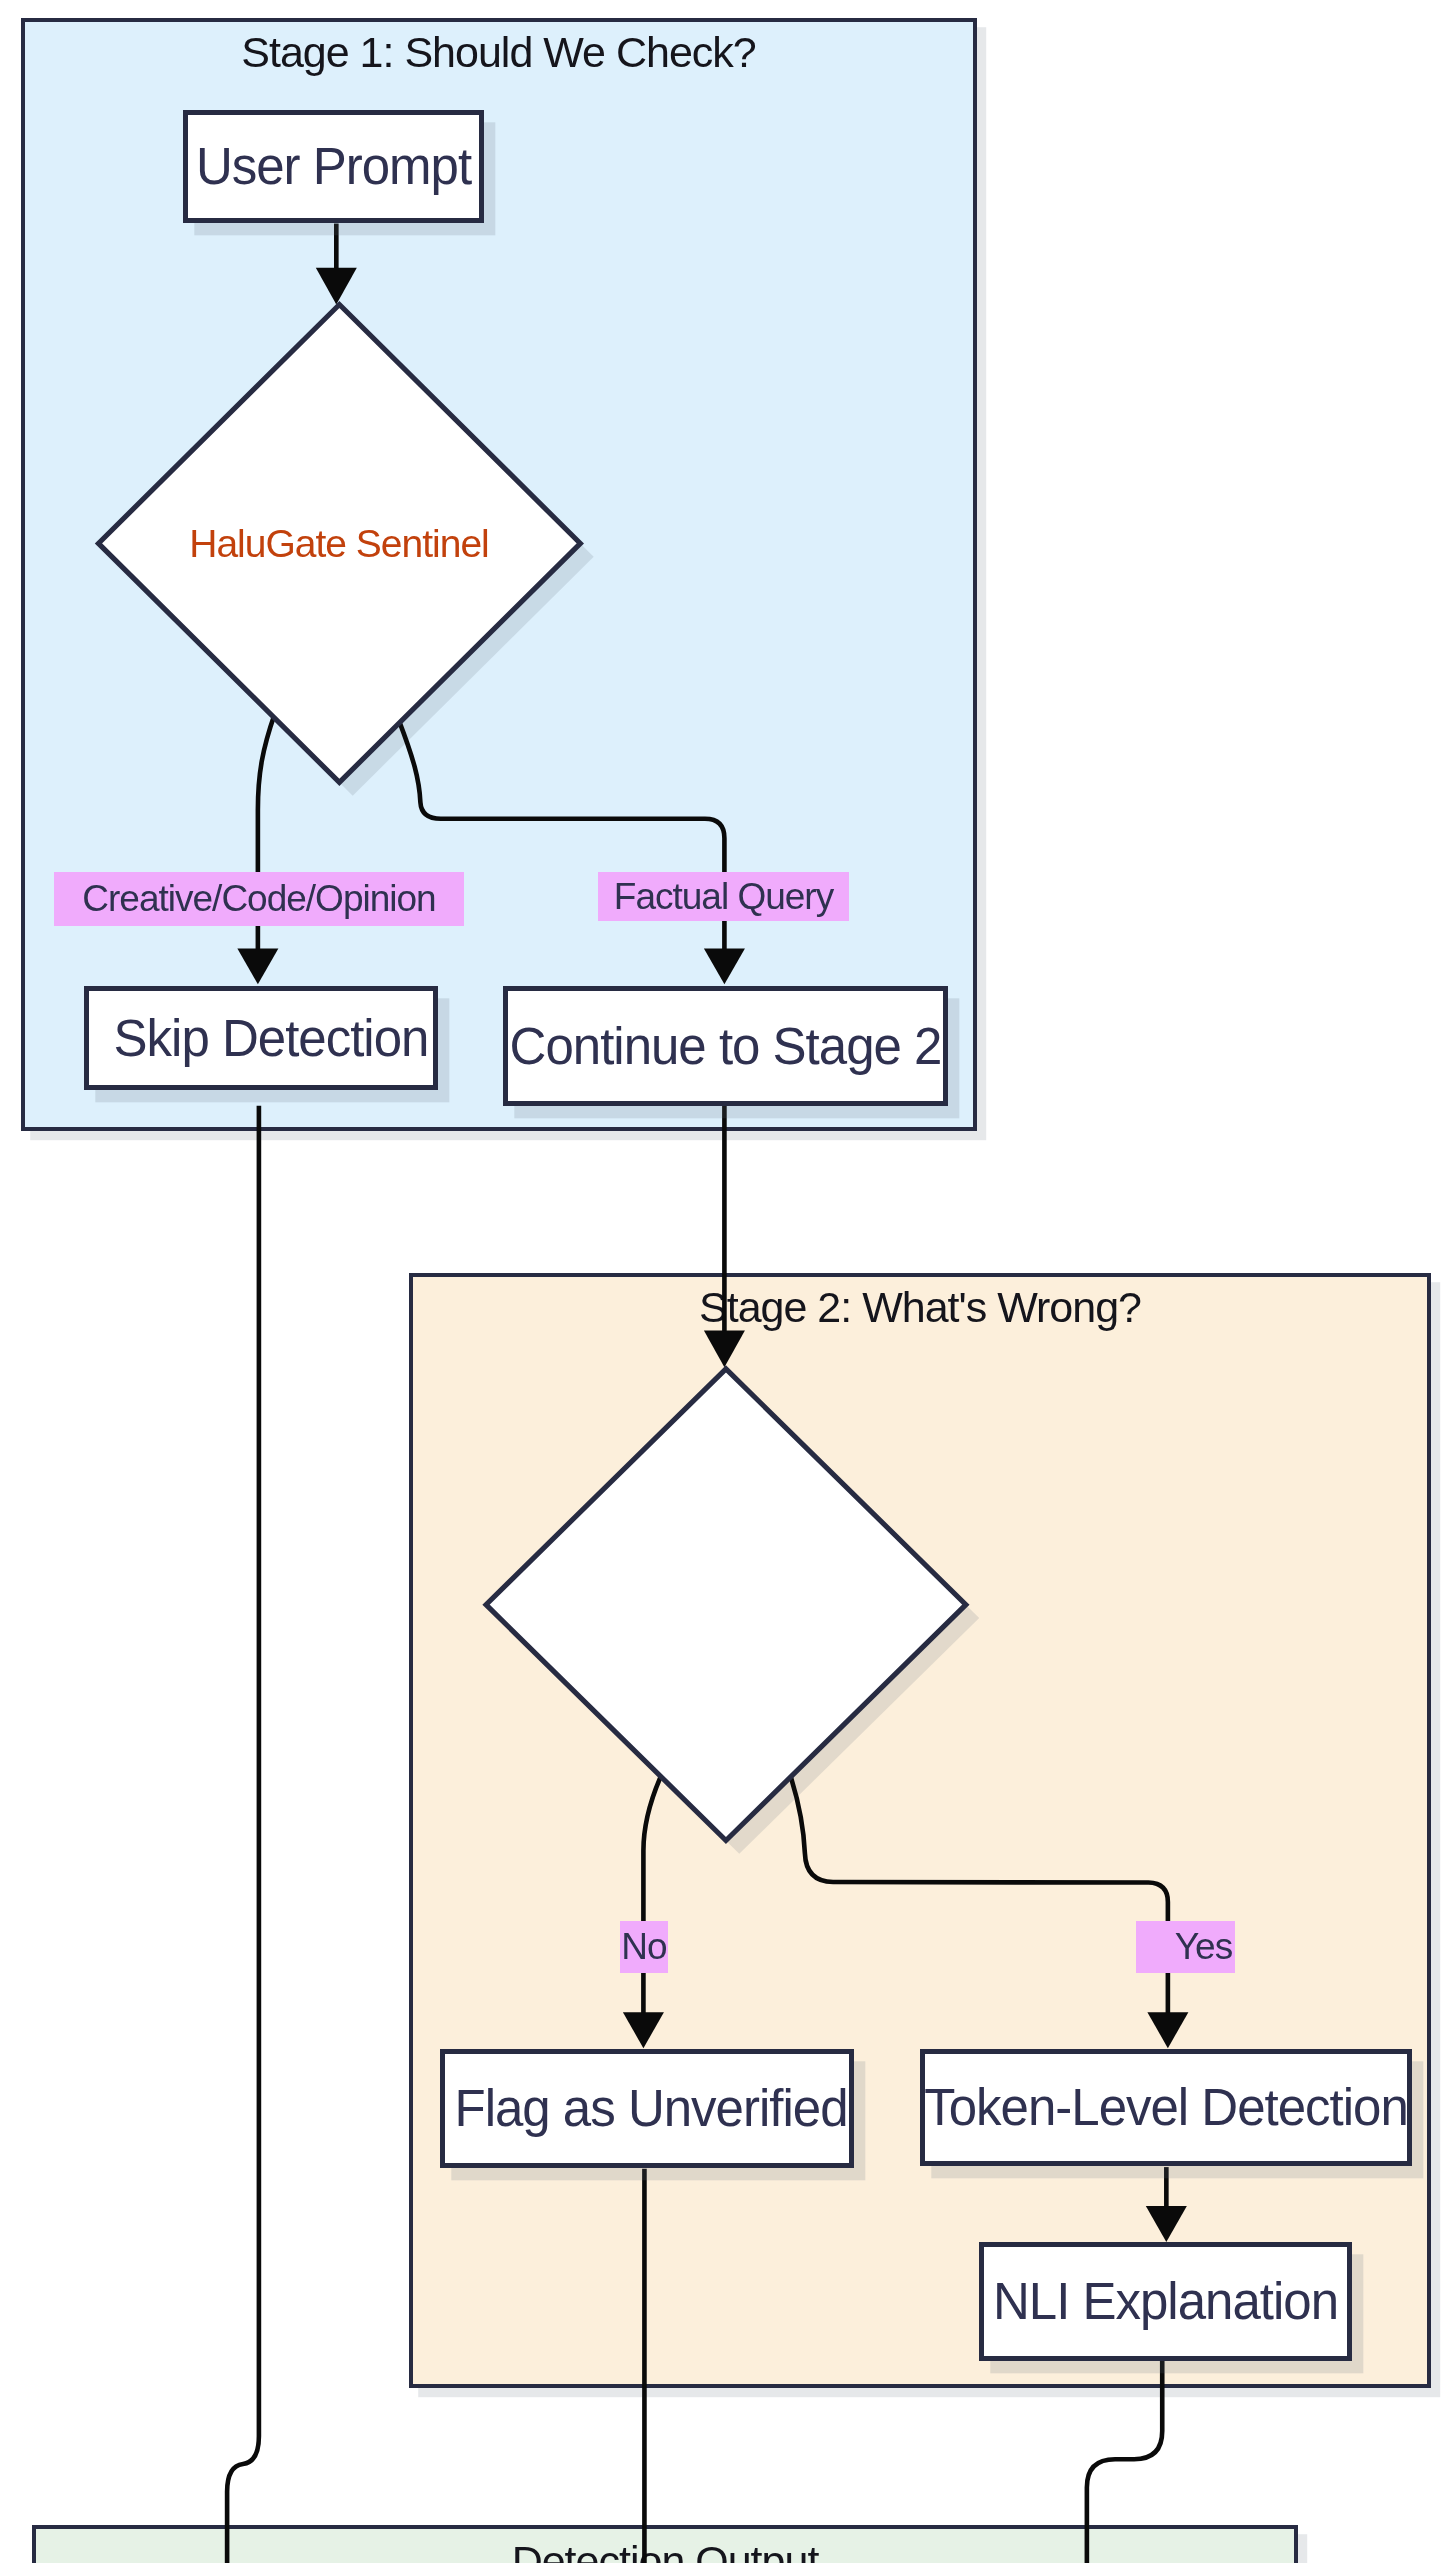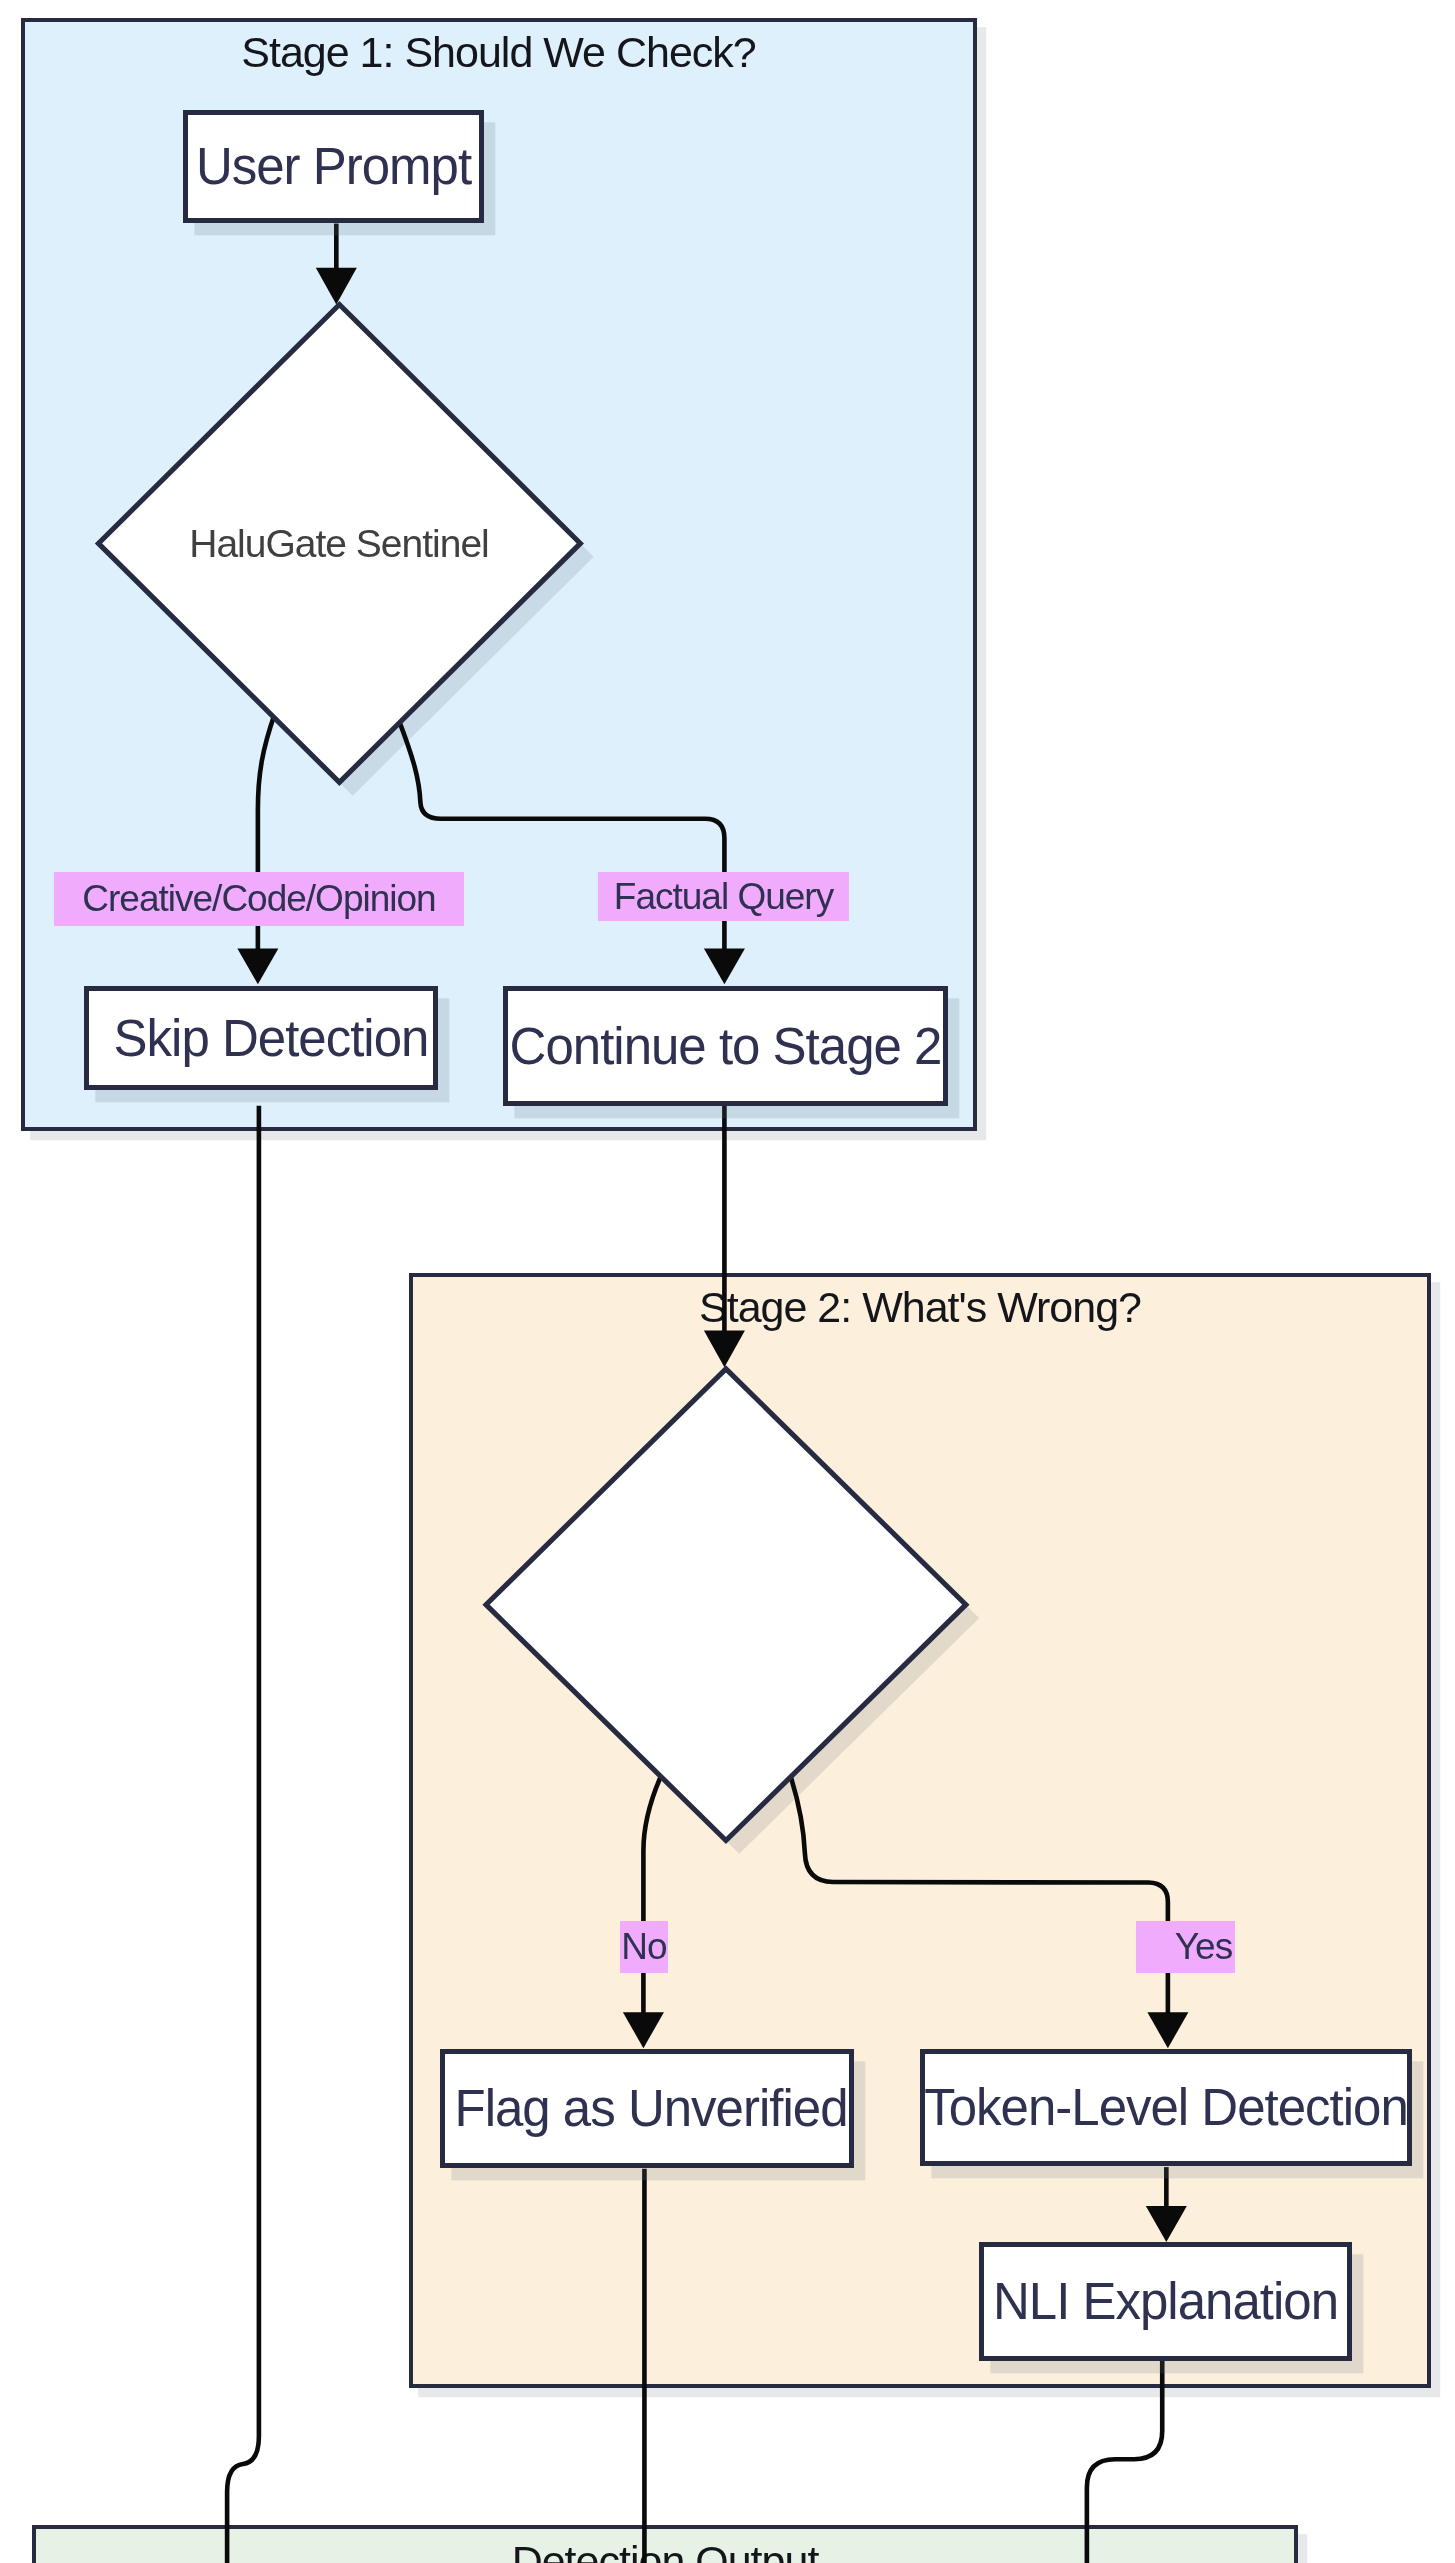--- a/index.html
+++ b/index.html
@@ -23,21 +23,21 @@
   .diamond{fill:#ffffff;stroke:#272b42;stroke-width:10;}
   .diamond-shadow{fill:rgba(100,110,125,0.17);stroke:none;}
 
   
   .node{position:absolute;z-index:4;background:#ffffff;border:5.1px solid #272b42;
         box-sizing:border-box;display:flex;align-items:center;justify-content:center;
         font-size:51px;letter-spacing:-1px;color:#2f3150;font-weight:500;
         box-shadow:11.3px 12.3px 0 rgba(100,110,125,0.18);white-space:nowrap;}
 
   .diamond-label{position:absolute;z-index:4;display:flex;align-items:center;justify-content:center;
-        font-size:39px;letter-spacing:-1px;color:#404040;font-weight:500;white-space:nowrap;}
+        font-size:39px;letter-spacing:-1px;color:#c2410c;font-weight:500;white-space:nowrap;}
 
   
   .edge-label{position:absolute;z-index:5;background:#f0abfc;display:flex;align-items:center;
         justify-content:center;font-size:37px;letter-spacing:-1px;color:#2f3150;
         font-weight:400;white-space:nowrap;}
 
   
   #node-user-prompt   {left:183px; top:110px;  width:301px; height:113px;}
   #node-skip          {left:84px; top:986px; width:354px; height:104px;padding-left:20px;}
   #node-continue      {left:503px; top:986px; width:445px; height:120px;}

